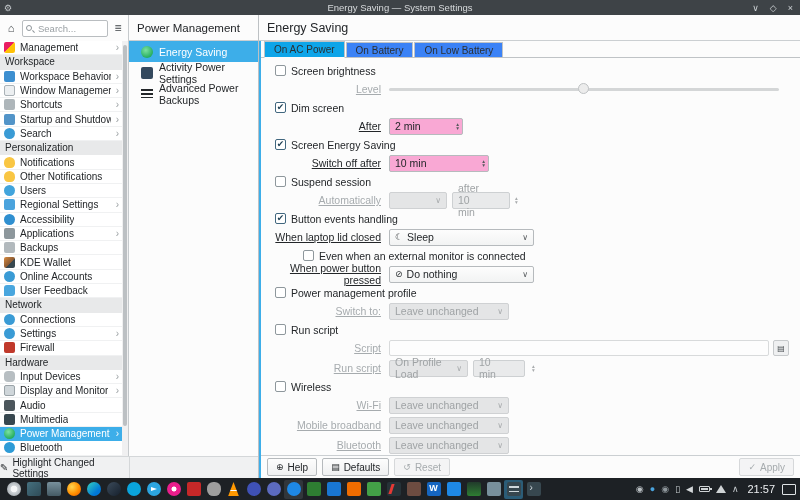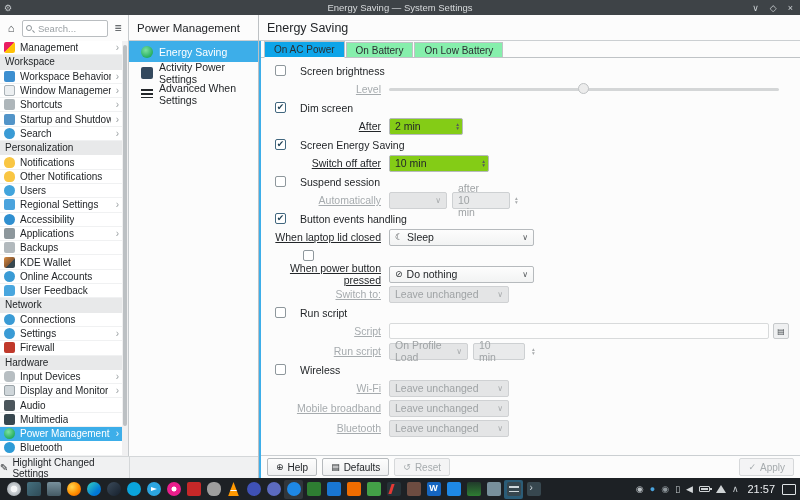--- a/index.html
+++ b/index.html
@@ -58,45 +58,45 @@
   .sic { width:12px; height:12px; flex:none; border-radius:2px; }
   .sic-energy-saving { background:radial-gradient(circle at 40% 35%, #7be2a2, #27ae60 70%); border-radius:50%; }
   .sic-activity-power { background:#34495e; }
   .sic-advanced-power { height:9px; background:repeating-linear-gradient(#232629 0 2px, transparent 2px 4px); border-radius:0; }
 
   
   .main { flex:1; display:flex; flex-direction:column; min-width:0; background:#fcfcfc; }
   .main-header { height:26px; display:flex; align-items:center; padding-left:8px; font-size:12.5px; border-bottom:1px solid #cbcfd2; }
   .main-body { flex:1; display:flex; flex-direction:column; border-left:2px solid #3daee9; min-height:0; }
   .tabbar { height:17px; display:flex; align-items:flex-end; padding-left:3px; border-bottom:1px solid #bfc3c6; }
-  .tab { height:15px; display:flex; align-items:center; padding:0 9px; font-size:10px; background:#86efac;
+  .tab { height:15px; display:flex; align-items:center; padding:0 9px; font-size:10px; background:#3b82f6;
     border:1px solid #bfc3c6; border-bottom:none; margin-right:1px; color:#2b2f32; cursor:default; }
   .tab.active { height:17px; background:#0ea5e9; margin-bottom:-1px; border-bottom:1px solid #fcfcfc; }
 
   
   .form { flex:1; padding-top:4px; overflow:hidden; }
   .frow { display:flex; align-items:center; }
-  .cbrow { height:17px; padding-left:14px; gap:14px; }
+  .cbrow { height:17px; padding-left:14px; gap:5px; }
   .cbrow.indent { padding-left:42px; }
   .ctlrow { height:20px; }
   .flabel { width:128px; text-align:right; padding-right:8px; flex:none;text-decoration:underline; }
   .dis { color:#a6abae; }
 
   .cb { width:11px; height:11px; border:1px solid #8e979c; border-radius:2px; background:#fff; flex:none;
     display:flex; align-items:center; justify-content:center; }
   .cb.checked { border-color:#41677f; }
   .cb.checked::after { content:"✔"; font-size:9px; line-height:9px; color:#1d3f53; }
 
   .slider { position:relative; width:390px; height:12px; }
   .slider .track { position:absolute; top:5px; left:0; right:0; height:3px; background:#d4d6d7; border-radius:2px; }
   .slider .handle { position:absolute; top:0; width:11px; height:11px; border-radius:50%;
     background:#ececec; border:1px solid #bfc2c4; }
 
   .spin { display:flex; align-items:center; height:17px; border:1px solid #b6babd; border-radius:2px;
-    background:#84cc16; padding-left:5px; }
+    background:#f9a8d4; padding-left:5px; }
   .spin .arrows { margin-left:auto; display:flex; flex-direction:column; padding:0 3px; color:#55595c; }
   .spin .arrows span { font-size:5.5px; line-height:4.5px; }
   .spin.disabled { background:#e9eaeb; border-color:#cdd0d2; color:#9fa3a5;gap:33px; }
   .spin.disabled .arrows { color:#a8abad; }
 
   .combo { display:flex; align-items:center; gap:4px; height:17px; border:1px solid #b6babd; border-radius:2px;
     background:linear-gradient(#fdfdfd,#f2f3f3); padding:0 5px; }
   .combo .chev { margin-left:auto; font-size:8px; color:#55595c; }
   .combo .cicon { font-size:9px; color:#2c3033; }
   .combo.disabled { background:#e4e5e6; border-color:#cfd1d3; color:#9fa3a5; }
@@ -352,21 +352,21 @@
               <div class="sub-item selected">
                 <span class="sic sic-energy-saving"></span>
                 <span>Energy Saving</span>
               </div>
               <div class="sub-item">
                 <span class="sic sic-activity-power"></span>
                 <span>Activity Power Settings</span>
               </div>
               <div class="sub-item">
                 <span class="sic sic-advanced-power"></span>
-                <span>Advanced When Settings</span>
+                <span>Advanced Power Backups</span>
               </div>
             </div>
         </div>
       </div>
 
       <div class="side-bottom">
         <div class="cell1">
           <span class="pen-icon">✎</span>
           <span>Highlight Changed Settings</span>
         </div>
@@ -459,31 +459,36 @@
             <span class="flabel">When laptop lid closed</span>
             <div class="combo" style="width:145px">
               <span class="cicon">☾</span>
               <span>Sleep</span>
               <span class="chev">∨</span>
             </div>
           </div>
 
           <div class="frow cbrow indent">
             <span class="cb"></span>
+            <span>Even when an external monitor is connected</span>
           </div>
 
           <div class="frow ctlrow">
             <span class="flabel">When power button pressed</span>
             <div class="combo" style="width:145px">
               <span class="cicon">⊘</span>
               <span>Do nothing</span>
               <span class="chev">∨</span>
             </div>
           </div>
 
+          <div class="frow cbrow">
+            <span class="cb"></span>
+            <span>Power management profile</span>
+          </div>
 
           <div class="frow ctlrow">
             <span class="flabel dis">Switch to:</span>
             <div class="combo disabled" style="width:120px">
               <span>Leave unchanged</span>
               <span class="chev">∨</span>
             </div>
           </div>
 
           <div class="frow cbrow">

